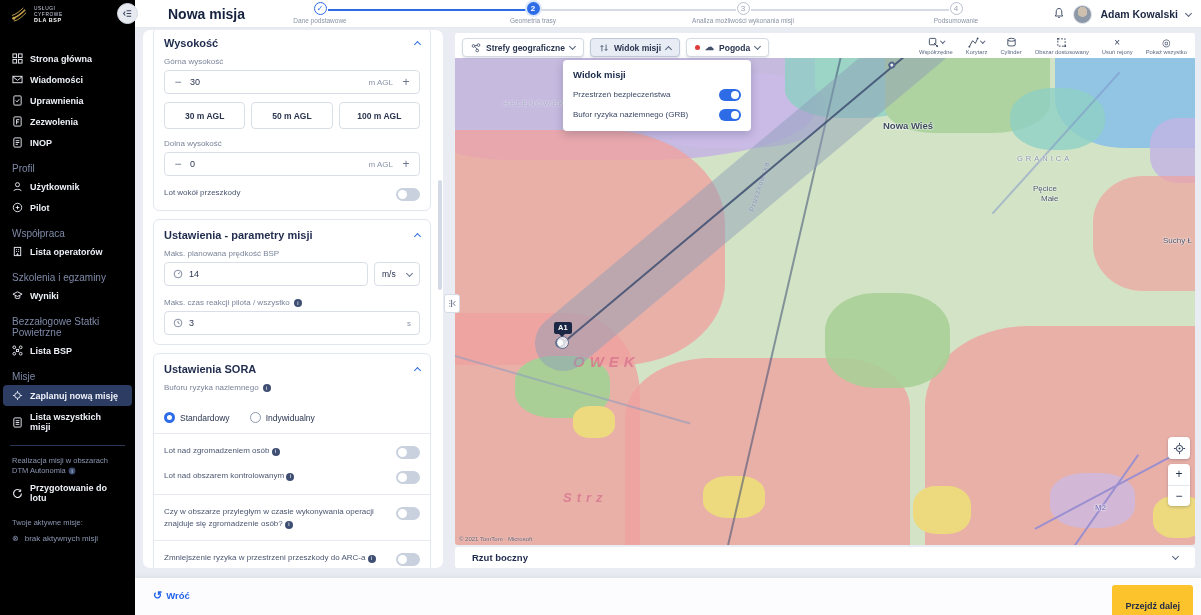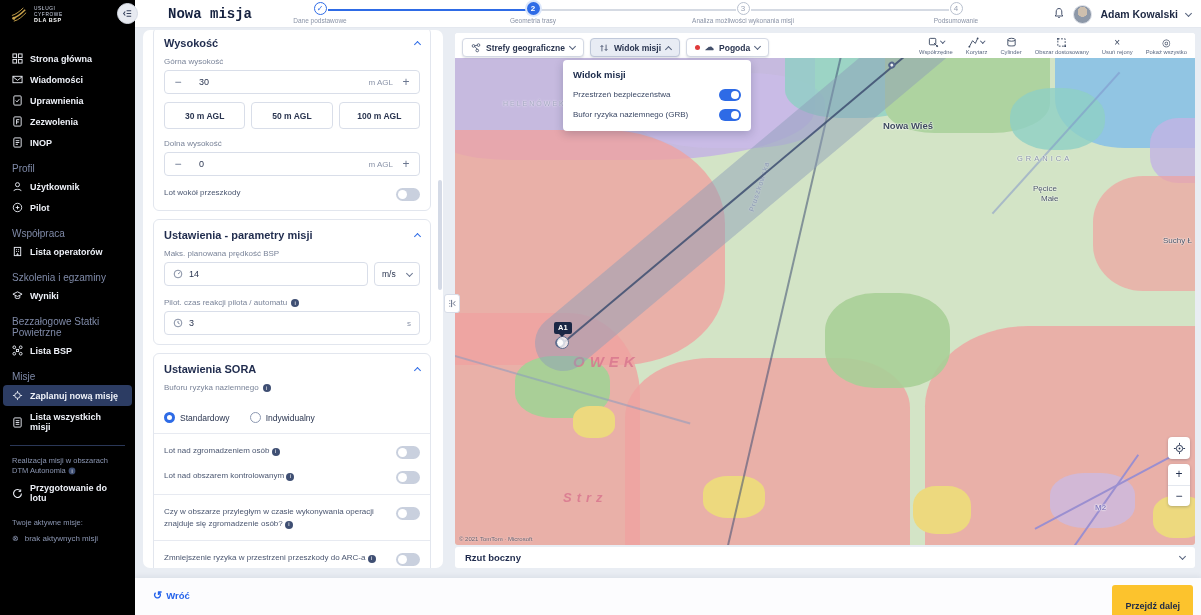--- a/index.html
+++ b/index.html
@@ -2,21 +2,21 @@
 <html><head>
 <meta charset="utf-8">
 <style>
   * { margin:0; padding:0; box-sizing:border-box; }
   html,body { width:1201px; height:615px; overflow:hidden; }
   body { font-family:"Liberation Sans", sans-serif; background:#e9edf3; color:#1f2b4d; }
   .app { position:relative; width:1201px; height:615px; background:#e9edf3; overflow:hidden; }
 
   
   .header { position:absolute; left:135px; top:0; width:1066px; height:28px; background:#fff; border-bottom:1px solid #e4e8ef; z-index:30; }
-  .page-title { position:absolute; left:33px; top:6px; font-size:14px; font-weight:bold; color:#15213f;font-family:Liberation Mono, monospace; }
+  .page-title { position:absolute; left:33px; top:6px; font-size:14px; font-weight:bold; color:#15213f; }
   .collapse-circle { position:absolute; left:117px; top:3px; width:21px; height:21px; border-radius:50%; background:#e7eaf1; border:1px solid #d6dbe5; z-index:40; display:flex; align-items:center; justify-content:center; }
   .hdr-right { position:absolute; right:10px; top:0; height:28px; display:flex; align-items:center; gap:8px; }
   .avatar { width:19px; height:19px; border-radius:50%; background:radial-gradient(circle at 50% 35%, #cdbfae 0 35%, #8d98a8 36% 100%); border:1px solid #d8dce4; }
   .user-name { font-size:10.5px; font-weight:bold; color:#1c2742; }
   .chev { display:inline-block; width:5px; height:5px; border-right:1.4px solid #55617c; border-bottom:1.4px solid #55617c; transform:rotate(45deg); margin-top:-2px; }
   .chev.up { transform:rotate(-135deg); margin-top:3px; }
   .chev.blue { border-color:#2e6be6; }
 
   
   .step { position:absolute; top:2px; width:140px; text-align:center; }
@@ -46,21 +46,21 @@
   .form-panel { position:absolute; left:143px; top:30px; width:300px; height:538px; background:#fff; border-radius:7px; overflow:hidden; z-index:10; }
   .card { margin:6px 12px 8px 10px; border:1px solid #e2e6ee; border-radius:6px; padding:9px 10px; background:#fff; }
   .card:first-child { margin-top:-3px; }
   .card-title-row { display:flex; align-items:center; justify-content:space-between; }
   .card-title { font-size:11px; font-weight:bold; color:#1f2b4d; }
   .f-label { font-size:8px; color:#7a8499; margin:8px 0 4px; display:flex; align-items:center; gap:4px; }
   .info { display:inline-flex; width:8px; height:8px; border-radius:50%; background:#3f4f73; color:#fff; font-size:6px; align-items:center; justify-content:center; font-style:normal; }
   .info::after { content:"i"; }
   .stp-input { display:flex; align-items:center; border:1px solid #d9dee9; border-radius:4px; height:24px; padding:0 8px; }
   .stp-input .sign { font-size:12px; color:#6b7790; width:10px; text-align:center; cursor:pointer; }
-  .stp-input input { border:0; outline:0; font-size:9px; color:#2a3550; width:60px; margin-left:16px; font-family:inherit; }
+  .stp-input input { border:0; outline:0; font-size:9px; color:#2a3550; width:60px; margin-left:7px; font-family:inherit; }
   .stp-input .unit { margin-left:auto; font-size:8px; color:#8a93a8; margin-right:8px; }
   .presets { display:flex; gap:6px; margin-top:8px; }
   .preset-btn { flex:1; height:27px; border:1px solid #d9dee9; border-radius:4px; background:#fff; font-size:8.5px; font-weight:bold; color:#2a3550; display:flex; align-items:center; justify-content:center; cursor:pointer; }
   .toggle-row { display:flex; align-items:flex-start; justify-content:space-between; gap:8px; margin-top:11px; }
   .toggle-row .t-label { font-size:8px; color:#4a5670; line-height:1.5; display:inline; }
   .tgl { flex:0 0 auto; width:24px; height:13px; border-radius:7px; background:#c9d0de; position:relative; cursor:pointer; margin-top:1px; }
   .tgl::after { content:""; position:absolute; width:9px; height:9px; border-radius:50%; background:#fff; top:2px; left:2px; }
   .tgl.on { background:#2e6be6; }
   .tgl.on::after { left:13px; }
   .icon-input { display:flex; align-items:center; border:1px solid #d9dee9; border-radius:4px; height:24px; padding:0 8px; gap:6px; }
@@ -121,21 +121,21 @@
   .tgl.sm::after { width:8px; height:8px; }
   .tgl.sm.on::after { left:12px; }
 
   .map-ctl { position:absolute; background:#fff; border-radius:4px; box-shadow:0 1px 3px rgba(20,30,60,.25); z-index:21; }
   .locate-btn { left:713px; top:404px; width:22px; height:22px; display:flex; align-items:center; justify-content:center; cursor:pointer; }
   .zoom-group { left:713px; top:431px; width:22px; height:42px; display:flex; flex-direction:column; }
   .zoom-btn { flex:1; display:flex; align-items:center; justify-content:center; font-size:12px; color:#22304e; cursor:pointer; }
   .zoom-btn:first-child { border-bottom:1px solid #e3e7ee; }
   .attribution { position:absolute; left:4px; bottom:3px; font-size:6px; color:rgba(55,65,88,.75); z-index:21; text-shadow:0 0 2px rgba(255,255,255,.8); }
 
-  .side-view-bar { position:absolute; left:455px; top:547px; width:740px; height:21px; background:#fff; border-radius:3px; display:flex; align-items:center; justify-content:space-between; padding:0 10px; z-index:10; }
+  .side-view-bar { position:absolute; left:455px; top:547px; width:740px; height:21px; background:#fff; border-radius:3px; display:flex; align-items:center; justify-content:space-between; padding:0 17px; z-index:10; }
   .side-view-label { font-size:9.5px; font-weight:bold; color:#1f2b4d; }
 
   
   .bottom-bar { position:absolute; left:135px; top:578px; width:1066px; height:37px; background:#fcfcfe; box-shadow:0 -2px 5px rgba(20,30,60,.06); z-index:12; }
   .back-link { position:absolute; left:18px; top:11px; display:flex; align-items:center; gap:4px; color:#2563eb; font-size:9.5px; font-weight:bold; cursor:pointer; }
   .back-link .undo { font-size:11px; }
   .next-btn { position:absolute; right:8px; top:7px; height:22px; padding:16px 13px; background:#fcc32d; border:0; border-radius:3px; font-size:9px; font-weight:bold; color:#1e2a49; font-family:inherit; cursor:pointer; }
 </style>
 </head>
 <body>
@@ -367,21 +367,21 @@
               <path d="M6 6 L8.5 4" stroke="#6b7790"></path>
             </svg>
           <input value="14" style="">
         </div>
         <div class="unit-select">
           <span>m/s</span>
           <span class="chev" style="border-color:#6b7790"></span>
         </div>
       </div>
       <div class="f-label" style="margin-top:12px">
-        <span>Pilot. czas reakcji pilota / automatu</span>
+        <span>Maks. czas reakcji pilota / wszystko</span>
           <span class="info"></span>
       </div>
       <div class="icon-input">
         <svg width="10" height="10" viewBox="0 0 12 12">
             <circle cx="6" cy="6" r="4.6" fill="none" stroke="#6b7790"></circle>
             <path d="M6 3.5 V6 L8 7" fill="none" stroke="#6b7790"></path>
           </svg>
         <input value="3" style="">
         <span class="suffix">s</span>
       </div>

